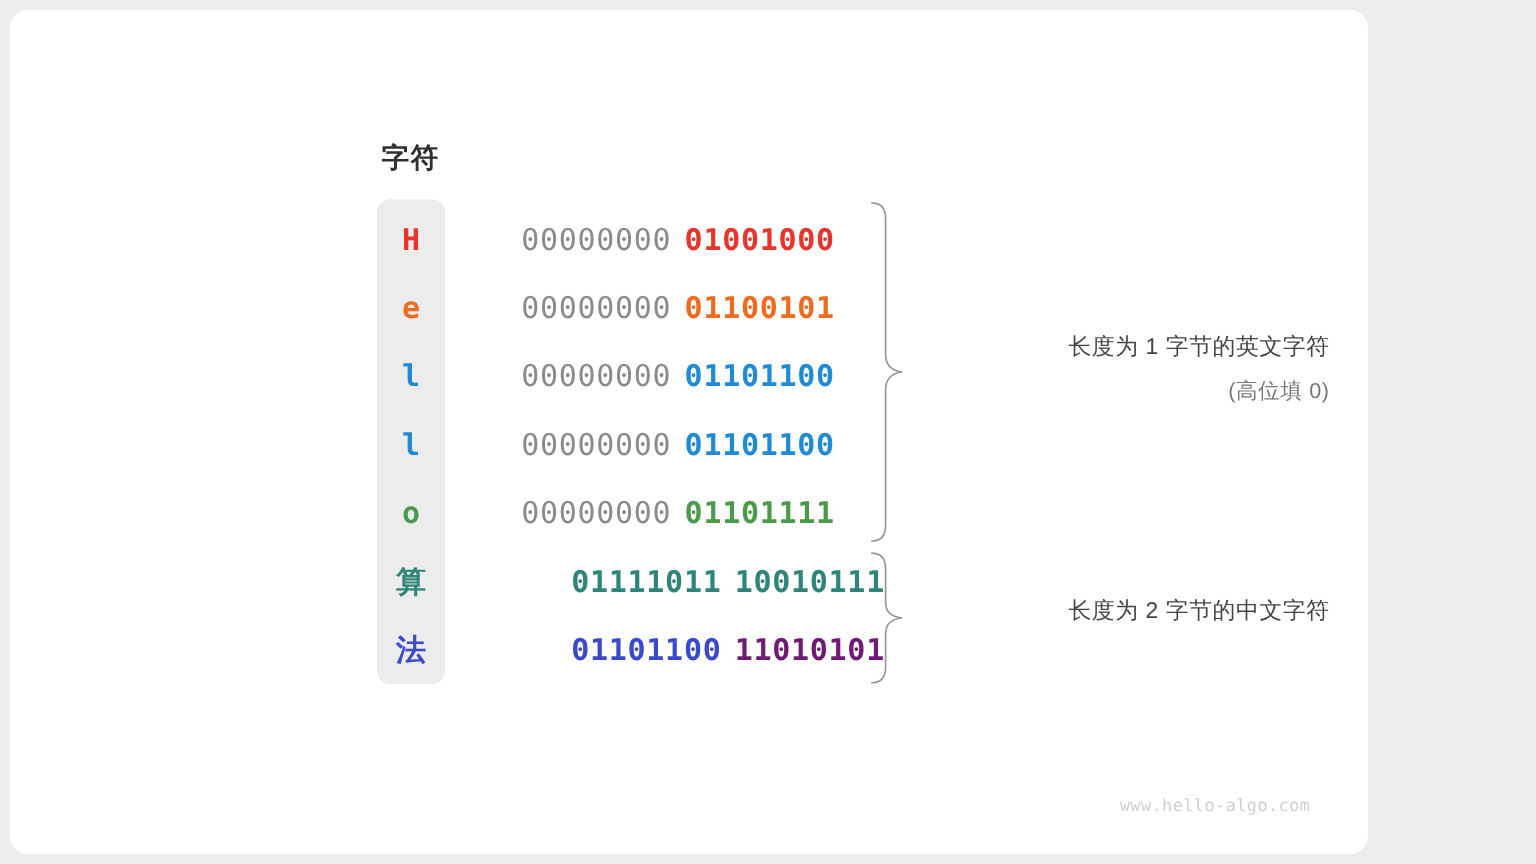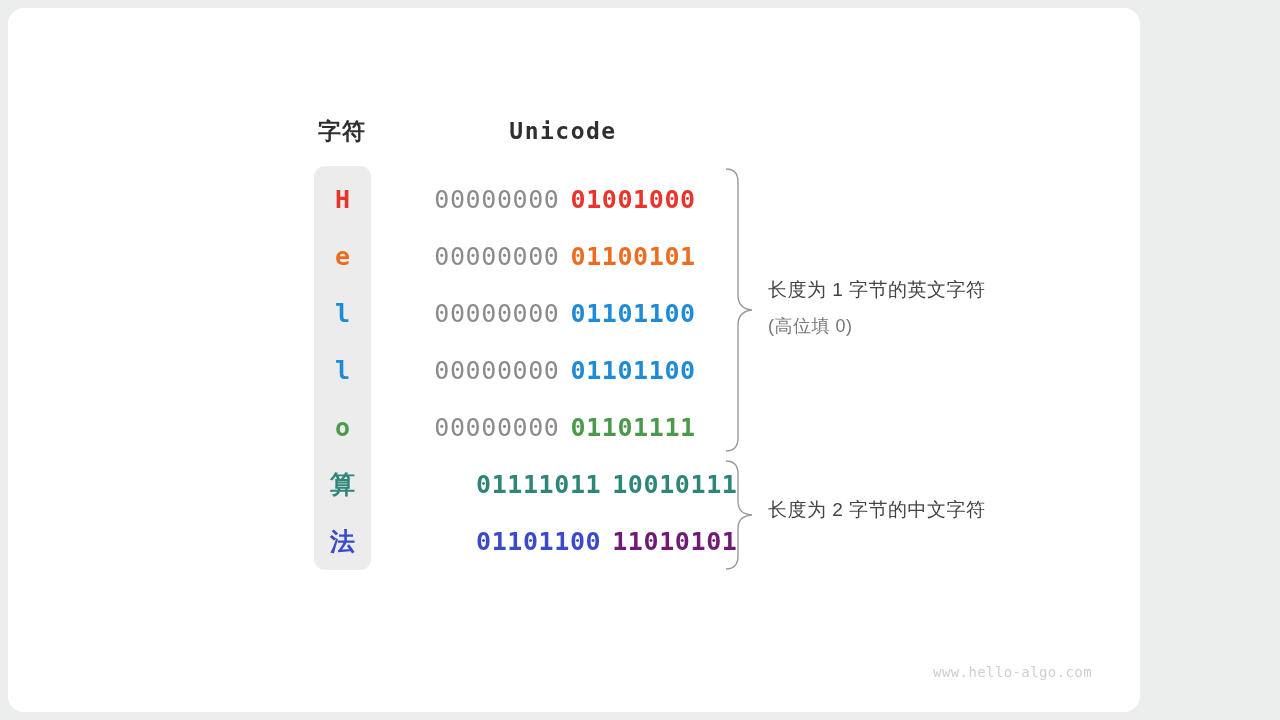--- a/index.html
+++ b/index.html
@@ -111,21 +111,21 @@
   }
   .brace-path {
     fill: none;
     stroke: #9a9a9a;
     stroke-width: 1.4;
   }
 
   
   .annot {
     position: absolute;
-    text-align: left;
+    text-align: right;
     color: #444444;
     font-size: 19px;
     line-height: 36px;
     letter-spacing: 0.5px;
     white-space: nowrap;
   }
   .annot .sub {
     display: block;
     color: #777777;
     font-size: 18px;
@@ -143,21 +143,20 @@
     color: #cfcfcf;
     letter-spacing: 0.4px;
   }
 </style>
 </head>
 <body>
 
 <div id="card">
 
   <div id="header-char">字符</div>
-  <div id="header-unicode">Unicode</div>
 
   <div id="char-column">
       <div class="char-cell" style="top: 17px; color: rgb(232, 52, 42);">H</div>
       <div class="char-cell" style="top: 74px; color: rgb(237, 108, 31);">e</div>
       <div class="char-cell" style="top: 131px; color: rgb(31, 138, 214);">l</div>
       <div class="char-cell" style="top: 188px; color: rgb(31, 138, 214);">l</div>
       <div class="char-cell" style="top: 245px; color: rgb(74, 154, 74);">o</div>
       <div class="char-cell cjk" style="top: 302px; color: rgb(47, 133, 119);">算</div>
       <div class="char-cell cjk" style="top: 359px; color: rgb(58, 74, 203);">法</div>
     </div>

